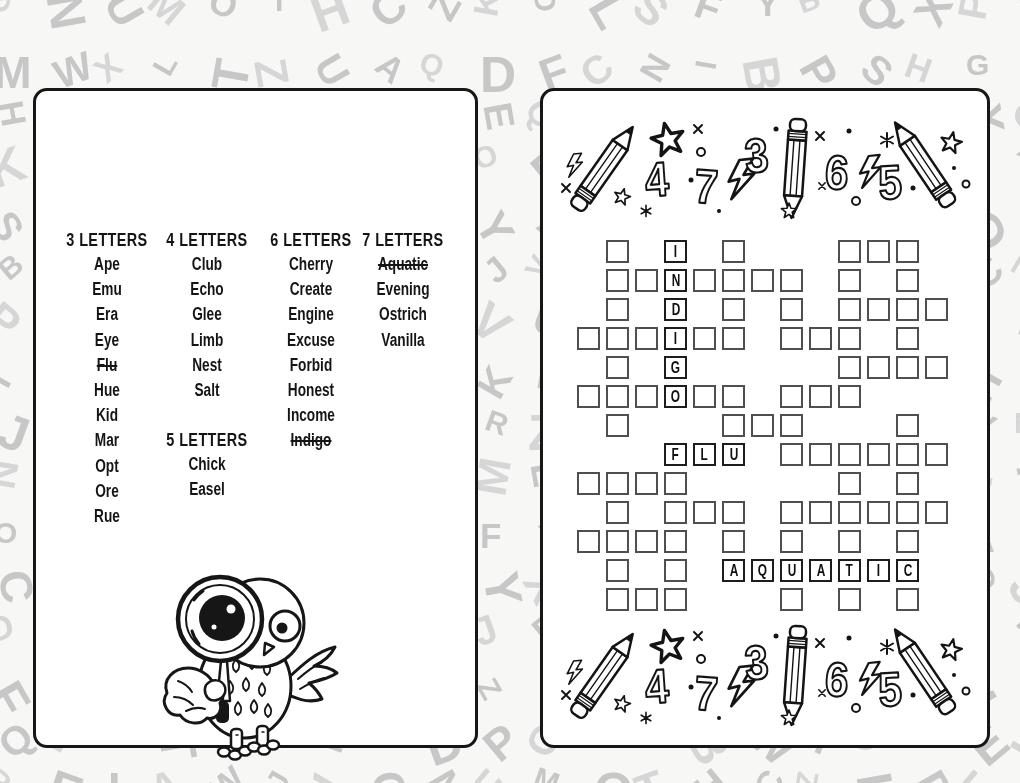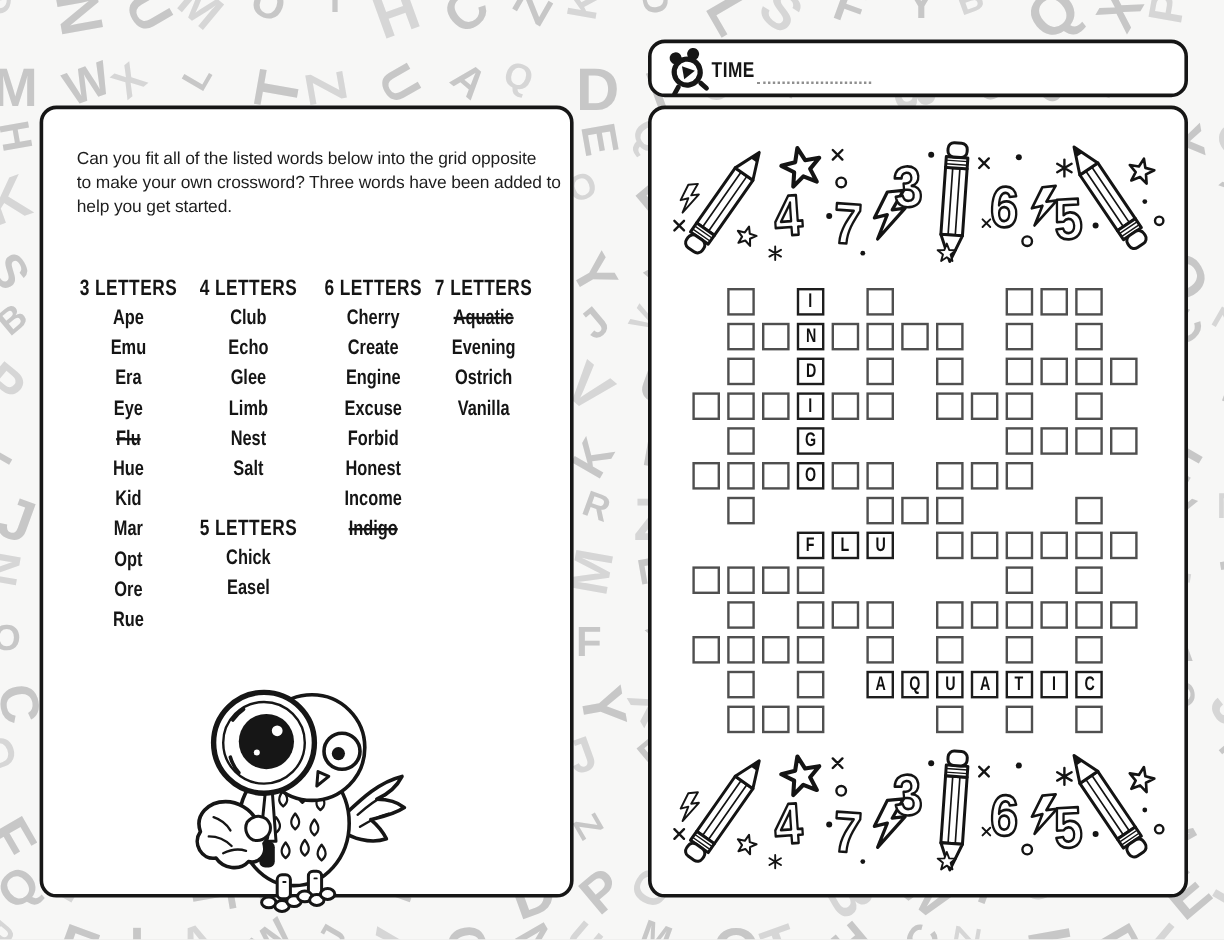--- a/index.html
+++ b/index.html
@@ -370,23 +370,20 @@
       <span style="left: 756px; top: 766px; font-size: 35px; transform: rotate(-60deg); color: rgb(199, 199, 199);">C</span>
       <span style="left: 798px; top: 766px; font-size: 30px; transform: rotate(-80deg); color: rgb(214, 214, 214);">Z</span>
       <span style="left: 858px; top: 766px; font-size: 50px; transform: rotate(80deg); color: rgb(199, 199, 199);">K</span>
       <span style="left: 918px; top: 766px; font-size: 45px; transform: rotate(60deg); color: rgb(199, 199, 199);">D</span>
       <span style="left: 960px; top: 766px; font-size: 40px; transform: rotate(40deg); color: rgb(214, 214, 214);">L</span>
       <span style="left: 1020px; top: 766px; font-size: 35px; transform: rotate(20deg); color: rgb(199, 199, 199);">S</span>
     </div>
 
 
   <section class="panel" id="left-main">
-    <p class="instructions" id="instructions">Can you fit all of the listed words below into the grid opposite
-to make your own crossword? Three words have been added to
-help you get started.</p>
     <div id="wordlists">
         <div class="wcol" style="left: 1px;">
           <div class="whead">3 LETTERS</div>
           <div class="word">Ape</div>
           <div class="word">Emu</div>
           <div class="word">Era</div>
           <div class="word">Eye</div>
           <div class="word struck">Flu</div>
           <div class="word">Hue</div>
           <div class="word">Kid</div>
@@ -484,35 +481,20 @@
       <g>
         <path d="M40,117 C26,117 14,128 19,142 C12,152 20,166 32,164 C38,173 52,175 59,167 C67,169 75,162 72,152 C78,146 74,136 66,133 C61,123 50,117 40,117 Z" fill="#fff"></path>
         <path d="M30,130 C36,132 41,136 44,141" stroke-width="2"></path>
         <path d="M26,146 C33,146 40,149 45,154" stroke-width="2"></path>
         <path d="M38,160 C44,157 51,156 57,158" stroke-width="2"></path>
         <path d="M58,134 C64,127 74,128 77,136 C79,144 72,151 63,149 C58,147 55,140 58,134 Z" fill="#fff" stroke-width="2.5"></path>
       </g>
     </svg>
   </section>
 
-  <section class="panel" id="right-title">
-    <svg class="clock" width="40" height="40" viewBox="0 0 40 40">
-      <g transform="rotate(-10 20 20)">
-        <circle cx="12" cy="8" r="5" fill="#161616"></circle>
-        <circle cx="27" cy="7" r="5" fill="#161616"></circle>
-        <circle cx="19.5" cy="21" r="13" fill="#161616"></circle>
-        <circle cx="19.5" cy="21" r="8.7" fill="#ffffff"></circle>
-        <polygon points="16,15.5 26,21 16,26.5" fill="#161616"></polygon>
-        <line x1="10" y1="32" x2="6" y2="37" stroke="#161616" stroke-width="4" stroke-linecap="round"></line>
-        <line x1="29" y1="32" x2="33" y2="37" stroke="#161616" stroke-width="4" stroke-linecap="round"></line>
-      </g>
-    </svg>
-    <span class="time-label">TIME</span>
-    <span class="time-line"></span>
-  </section>
 
   <section class="panel" id="right-main">
     <div class="band" id="band-top">
       <svg width="420" height="100" viewBox="0 0 420 100" stroke-linejoin="round" stroke-linecap="round">
         <defs>
           <g id="pcl">
             <rect x="-9" y="-28" width="18" height="56" fill="#fff" stroke="#141414" stroke-width="2.5"></rect>
             <line x1="-3" y1="-28" x2="-3" y2="28" stroke="#141414" stroke-width="1.4"></line>
             <line x1="3" y1="-28" x2="3" y2="28" stroke="#141414" stroke-width="1.4"></line>
             <polygon points="-9,-28 0,-50 9,-28" fill="#fff" stroke="#141414" stroke-width="2.5"></polygon>

